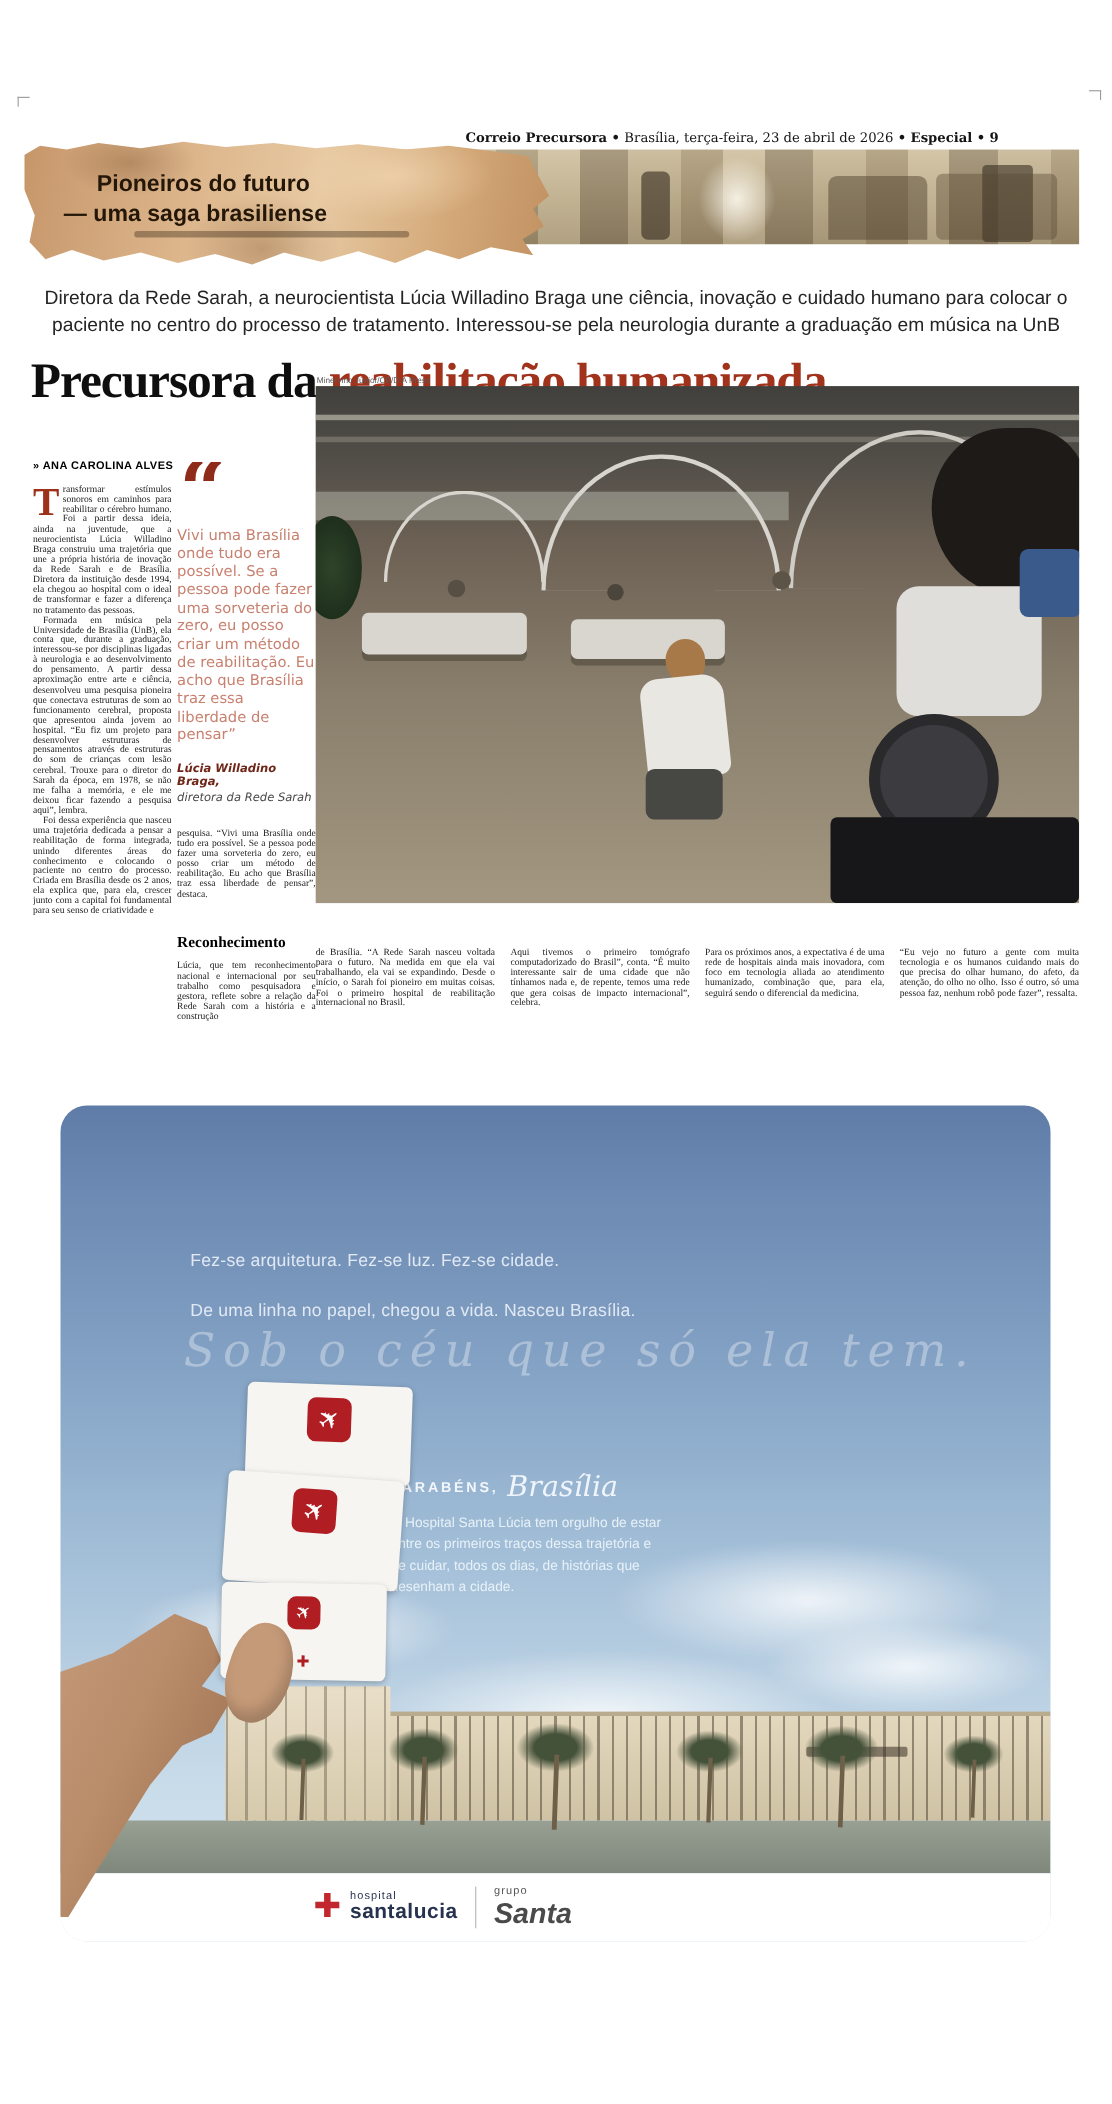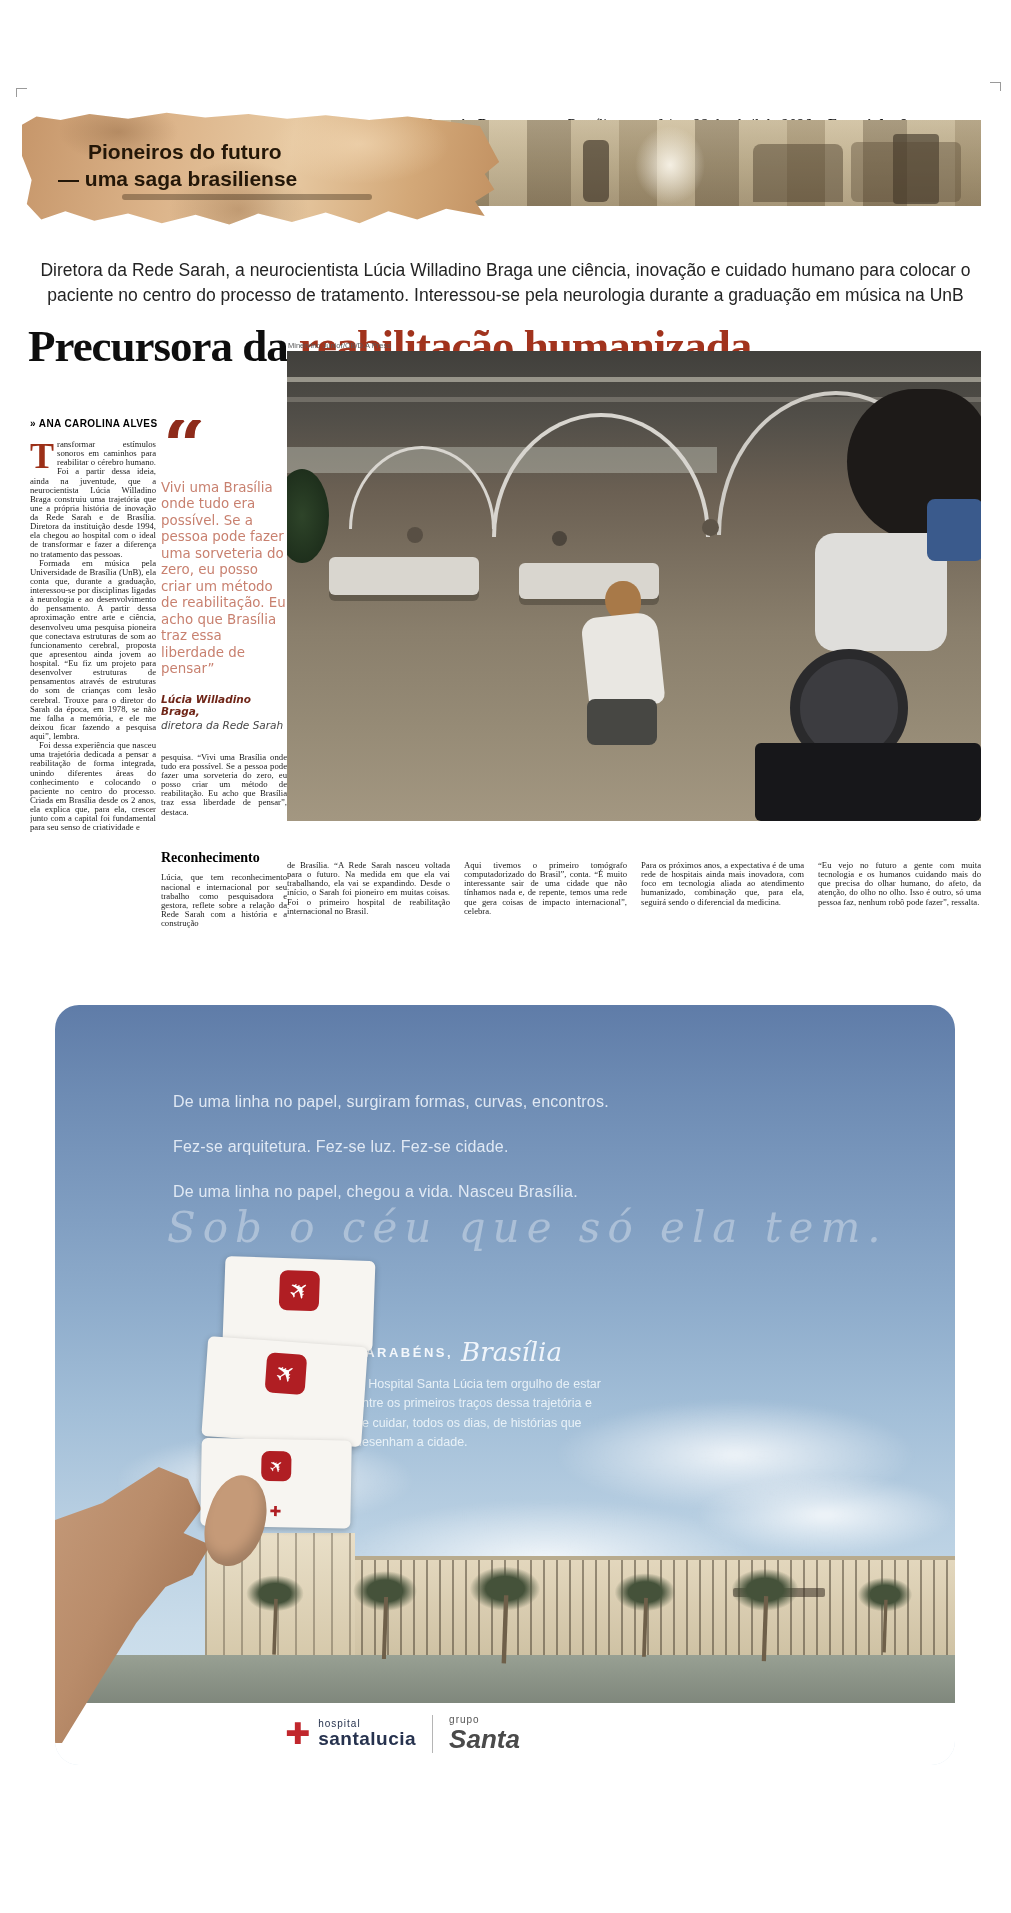--- a/index.html
+++ b/index.html
@@ -11,21 +11,21 @@
   .crop.l{left:16px;top:88px;border-left:1px solid #9a9a9a;}
   .crop.r{right:10px;top:82px;border-right:1px solid #9a9a9a;}
 
   
   .masthead{position:absolute;top:118px;right:103px;font-family:"DejaVu Serif",serif;
             font-size:12px;color:#141414;white-space:nowrap;}
   .masthead .b{font-weight:700;}
   .masthead .sep{margin:0 4px;font-weight:700;}
 
   
-  .banner{position:absolute;left:30px;top:120px;width:951px;height:86px;}
+  .banner{position:absolute;left:30px;top:136px;width:951px;height:86px;}
   .photo-strip{position:absolute;left:253px;top:0;width:698px;height:86px;overflow:hidden;
     background:
       repeating-linear-gradient(90deg, rgba(120,100,70,.25) 0 38px, rgba(235,220,190,.28) 38px 76px, rgba(90,75,55,.3) 76px 120px, rgba(210,195,165,.2) 120px 168px),
       linear-gradient(180deg,#cbbd9f 0%,#b5a686 45%,#9a8a6c 100%);}
   .ps-blob{position:absolute;border-radius:50%;}
   .ps1{left:90px;top:28px;width:60px;height:52px;background:rgba(60,48,34,.55);}
   .ps2{left:300px;top:20px;width:26px;height:62px;background:rgba(52,42,30,.6);border-radius:6px;}
   .ps3{left:352px;top:6px;width:70px;height:78px;background:radial-gradient(closest-side,rgba(250,246,236,.9),rgba(250,246,236,0));}
   .ps4{left:470px;top:24px;width:90px;height:58px;background:rgba(70,58,40,.45);border-radius:8px 8px 0 0;}
   .ps5{left:610px;top:14px;width:46px;height:70px;background:rgba(45,36,26,.55);border-radius:4px;}
@@ -262,21 +262,20 @@
 
 
   <div class="lower">
     <div class="lcol btx">de Brasília. “A Rede Sarah nasceu voltada para o futuro. Na medida em que ela vai trabalhando, ela vai se expandindo. Desde o início, o Sarah foi pioneiro em muitas coisas. Foi o primeiro hospital de reabilitação internacional no Brasil.</div>
     <div class="lcol btx">Aqui tivemos o primeiro tomógrafo computadorizado do Brasil”, conta. “É muito interessante sair de uma cidade que não tínhamos nada e, de repente, temos uma rede que gera coisas de impacto internacional”, celebra.</div>
     <div class="lcol btx">Para os próximos anos, a expectativa é de uma rede de hospitais ainda mais inovadora, com foco em tecnologia aliada ao atendimento humanizado, combinação que, para ela, seguirá sendo o diferencial da medicina.</div>
     <div class="lcol btx">“Eu vejo no futuro a gente com muita tecnologia e os humanos cuidando mais do que precisa do olhar humano, do afeto, da atenção, do olho no olho. Isso é outro, só uma pessoa faz, nenhum robô pode fazer”, ressalta.</div>
   </div>
 
   <div class="ad">
-    <div class="ad-line al1">De uma linha no papel, surgiram formas, curvas, encontros.</div>
     <div class="ad-line al2">Fez-se arquitetura. Fez-se luz. Fez-se cidade.</div>
     <div class="ad-line al3">De uma linha no papel, chegou a vida. Nasceu Brasília.</div>
     <div class="ad-script">Sob o céu que só ela tem.</div>
 
     <div class="cloud cl1"></div>
     <div class="cloud cl2"></div>
     <div class="cloud cl3"></div>
     <div class="cloud cl4"></div>
 
     <div class="congrats">

